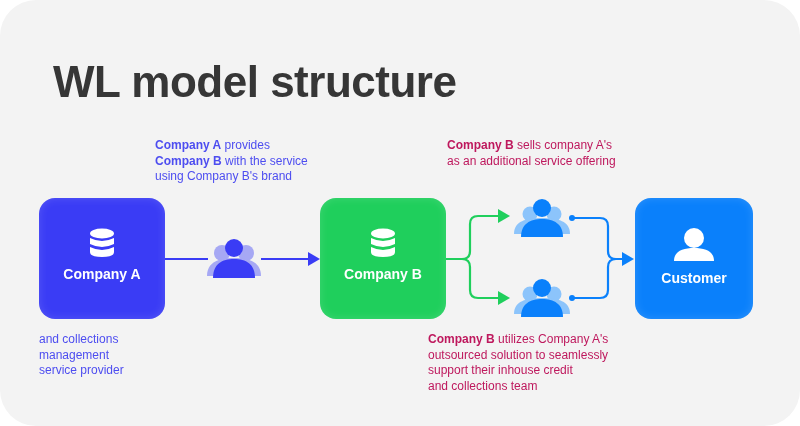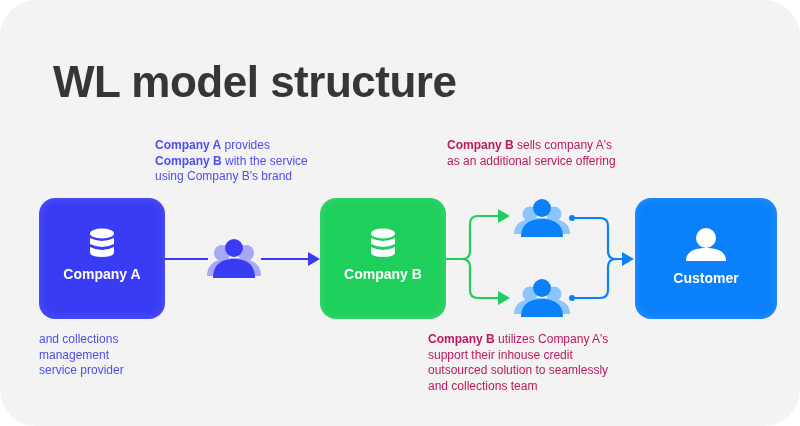--- a/index.html
+++ b/index.html
@@ -7,21 +7,21 @@
   .card { position: absolute; left: 0; top: 0; width: 800px; height: 426px; background: #f3f3f3; border-radius: 36px; }
   .title { position: absolute; left: 37px; top: 36px; font-size: 44px; font-weight: 700; color: #363636; letter-spacing: -0.5px; margin: 16px; line-height: 60px; }
   .note { position: absolute; font-size: 12px; line-height: 15.5px; }
   .note b { font-weight: 700; }
   .blue-purple { color: #4d4df0; }
   .green { color: #be185d; }
   .box { position: absolute; border-radius: 16px; color: #fff; display: flex; flex-direction: column; align-items: center; }
   .box .label { font-size: 14px; font-weight: 700; margin-top: 8px; }
   .box-a { left: 39px; top: 198px; width: 126px; height: 121px; background: #3a3cf5; box-shadow: inset 0 0 10px rgba(255,255,255,0.15); }
   .box-b { left: 320px; top: 198px; width: 126px; height: 121px; background: #1fcf5c; box-shadow: inset 0 0 10px rgba(255,255,255,0.15); }
-  .box-c { left: 635px; top: 198px; width: 142px; height: 121px; background: #0a80fb; box-shadow: inset 0 0 10px rgba(255,255,255,0.15); }
+  .box-c { left: 635px; top: 198px; width: 118px; height: 121px; background: #0a80fb; box-shadow: inset 0 0 10px rgba(255,255,255,0.15); }
   .box svg.icon { margin-top: 30px; }
   svg.connectors { position: absolute; left: 0; top: 0; }
 </style>
 </head>
 <body>
 
 <div class="card">
 
   <h1 class="title">WL model structure</h1>
 
@@ -37,22 +37,22 @@
   </div>
 
   <div class="note blue-purple" style="left:39px; top:332px;">
     <div>and collections</div>
     <div>management</div>
     <div>service provider</div>
   </div>
 
   <div class="note green" style="left:428px; top:332px;">
     <div><b>Company B</b><span> utilizes Company A's</span></div>
+    <div>outsourced solution to seamlessly</div>
     <div>support their inhouse credit</div>
-    <div>outsourced solution to seamlessly</div>
     <div>and collections team</div>
   </div>
 
   <svg class="connectors" width="800" height="426">
 
     <line x1="165" y1="259" x2="208" y2="259" stroke="#3a3cf5" stroke-width="2.2"></line>
     <line x1="261" y1="259" x2="308" y2="259" stroke="#3a3cf5" stroke-width="2.2"></line>
     <polygon points="308,252 320,259 308,266" fill="#3a3cf5"></polygon>
 
     <g>

